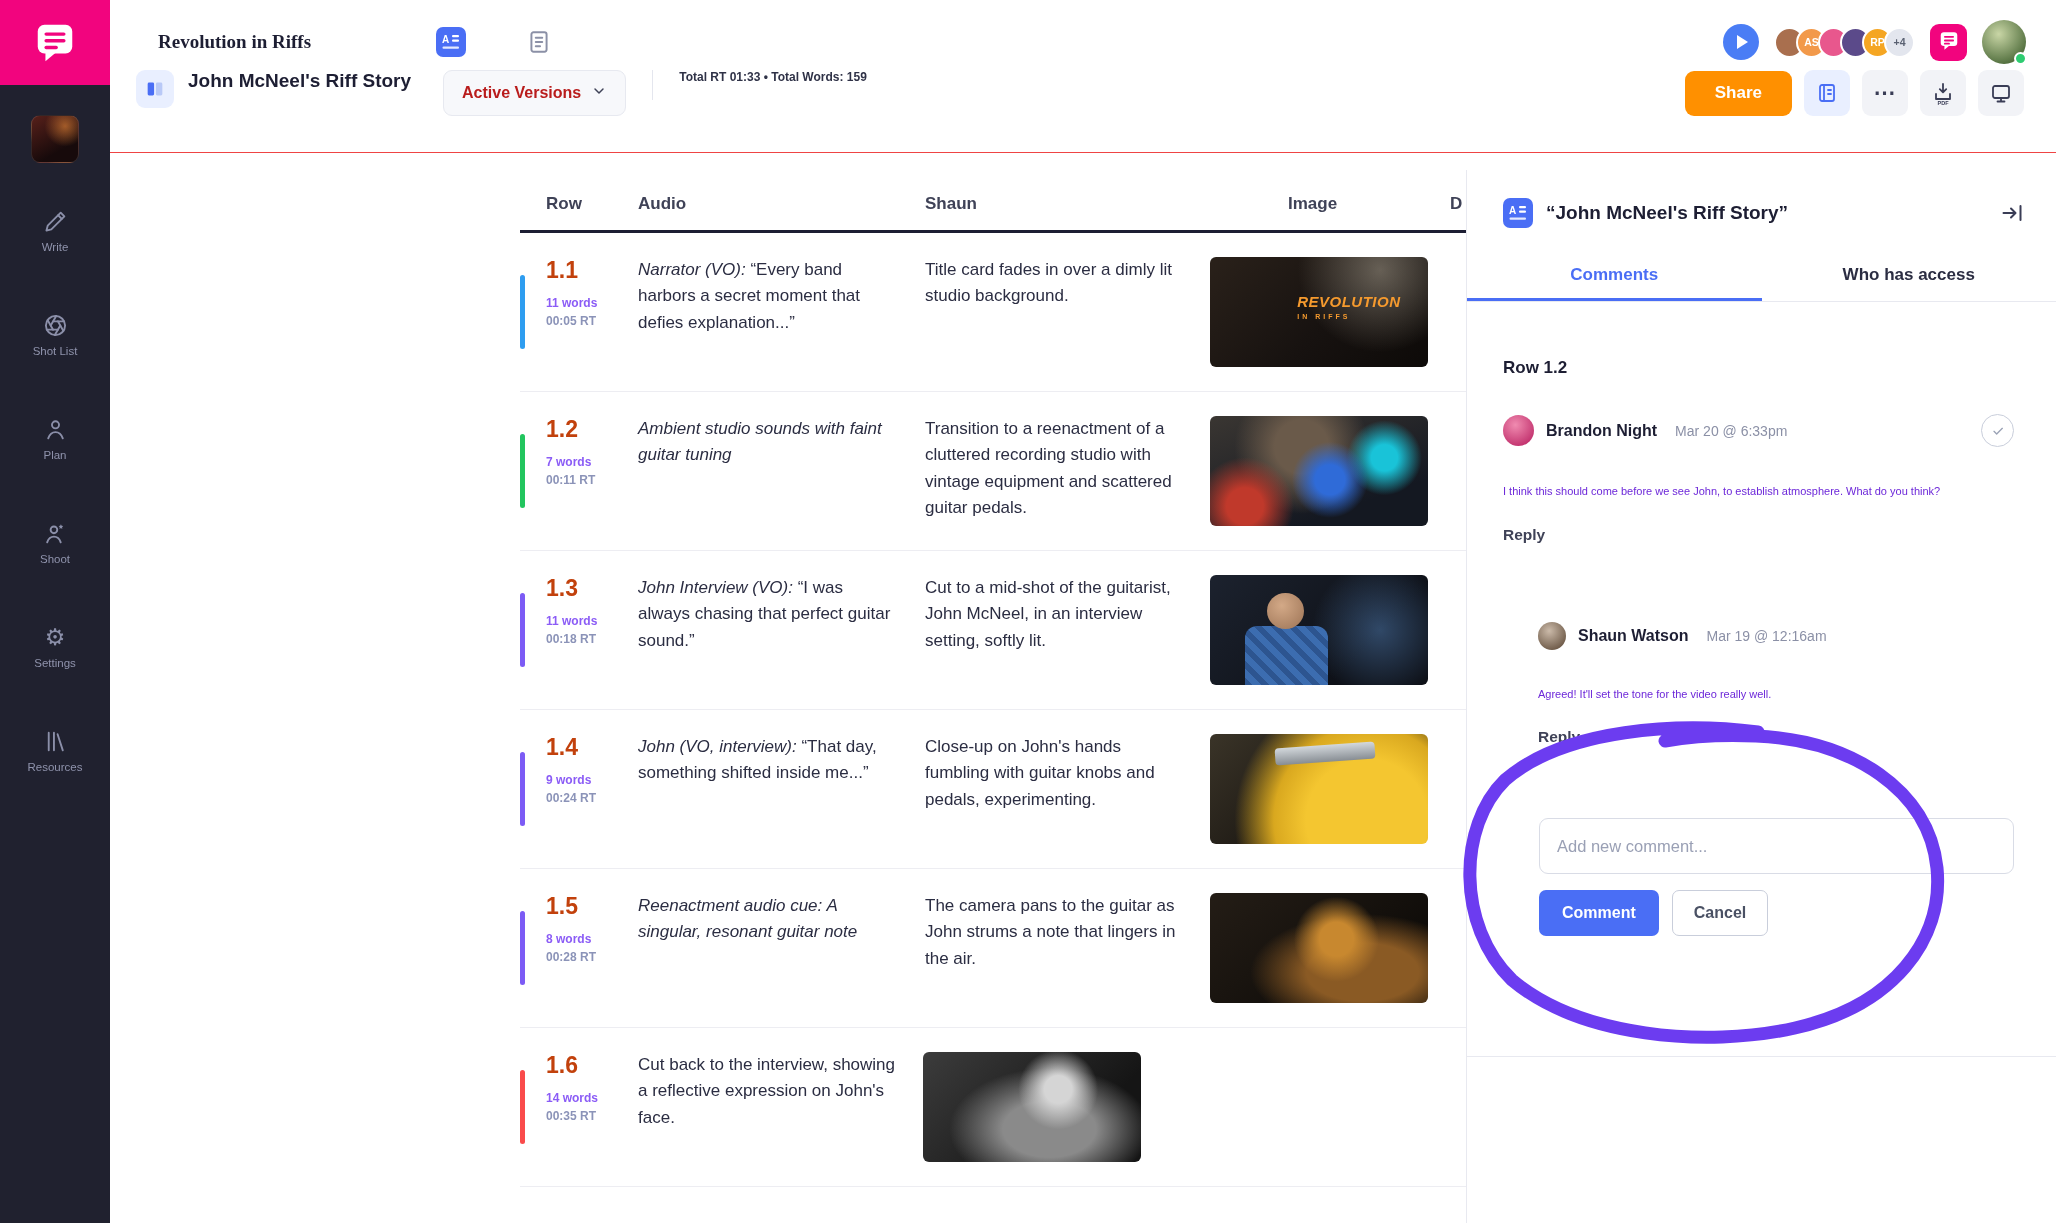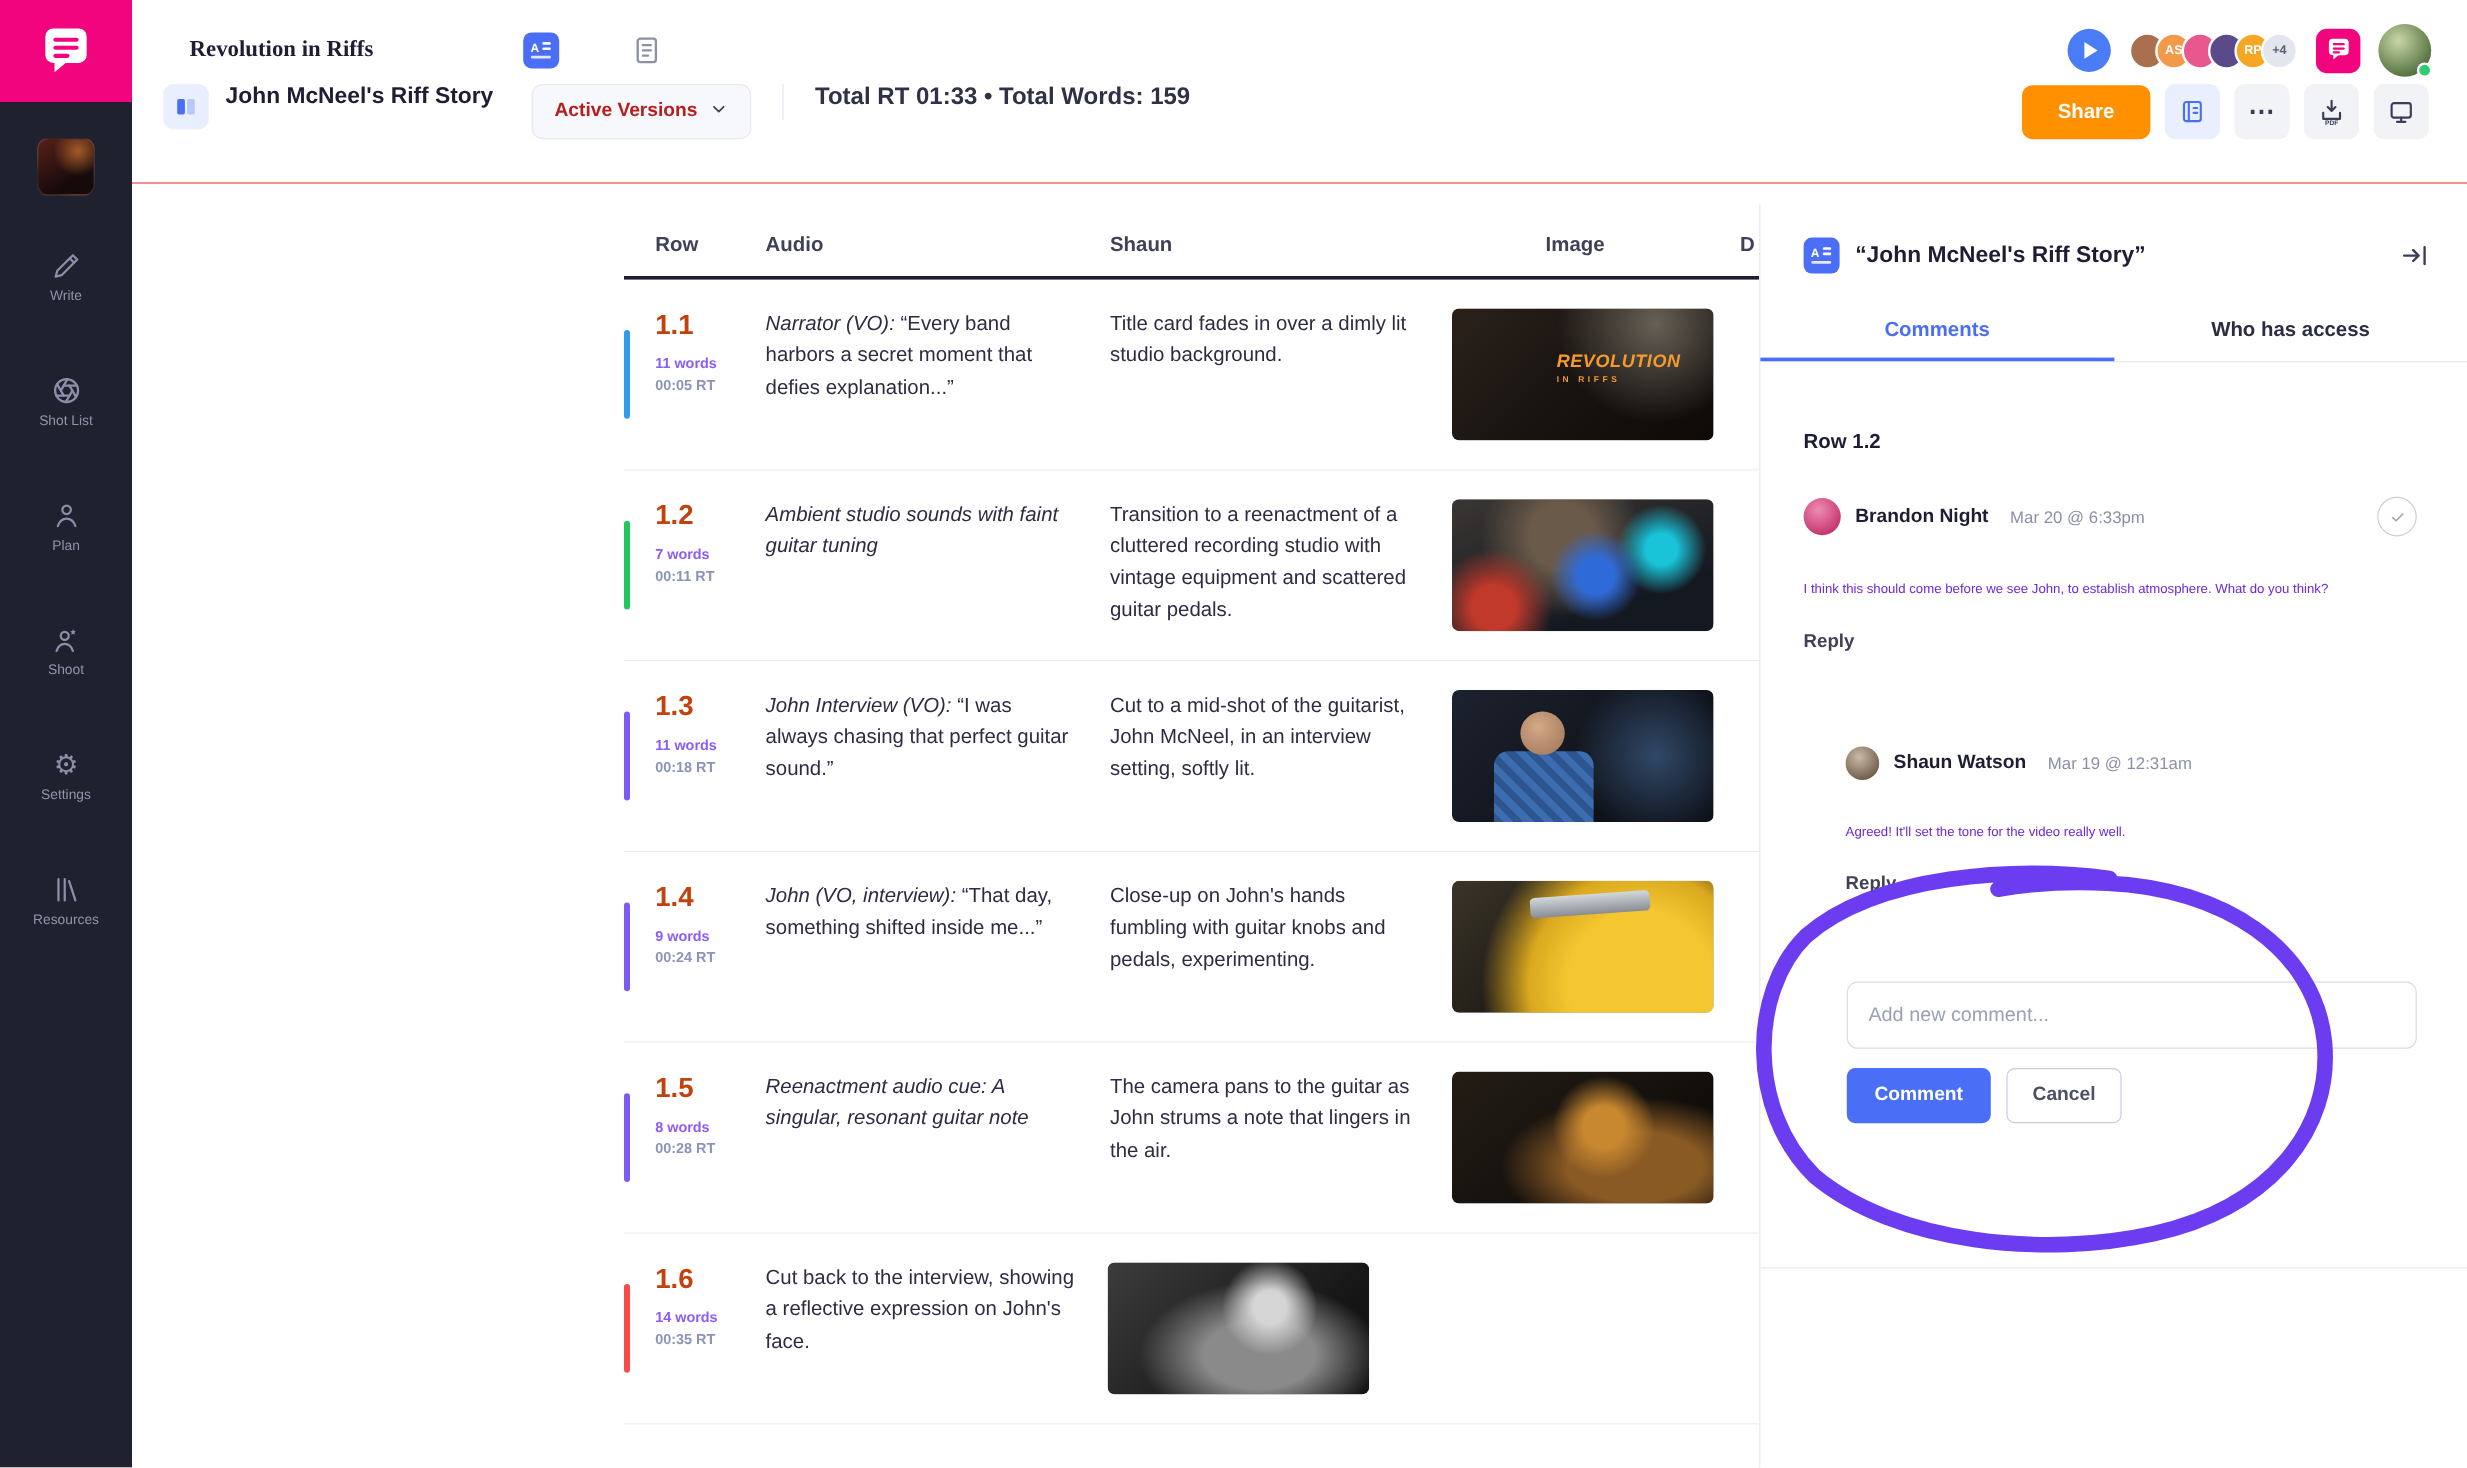--- a/index.html
+++ b/index.html
@@ -39,21 +39,21 @@
     background: radial-gradient(circle at 38% 32%, #c9d6a6, #53703f 75%); }
   .online-dot { position:absolute; right:-1px; bottom:-1px; width:13px; height:13px; border-radius:50%; background:#2ecc71; border:2.5px solid #fff; }
 
   
   .toolbar { position:absolute; left:110px; top:70px; width:1946px; height:83px; background:#fff; border-bottom:1px solid #ef4444; display:flex; align-items:flex-start; padding:0 32px 0 26px; z-index:4; }
   .doc-icon-btn { width:38px; height:38px; border-radius:9px; background:#e9efff; display:flex; align-items:center; justify-content:center; cursor:pointer; }
   .doc-title { font-size:19px; font-weight:700; margin-left:14px; cursor:text; }
   .versions-btn { margin-left:32px; height:46px; display:flex; align-items:center; gap:10px; padding:0 18px; background:#f7f8fb; border:1px solid #e7e9f0; border-radius:9px; font-size:16px; font-weight:600; color:#b91c1c; cursor:pointer; }
   .chev svg { width:16px; height:16px; stroke:#3f4257; fill:none; stroke-width:2.2; stroke-linecap:round; stroke-linejoin:round; }
   .divider-v { width:1px; height:30px; background:#e4e6ee; margin:0 26px; }
-  .stats { font-size:20px; font-weight:600; color:#2f3247; }
+  .stats { font-size:12px; font-weight:600; color:#2f3247; }
   .toolbar-right { margin-left:auto; display:flex; align-items:center; gap:12px; }
   .share-btn { height:45px; padding:0 30px; background:#ff9000; border:none; border-radius:9px; color:#fff; font-size:17px; font-weight:700; font-family:inherit; cursor:pointer; }
   .icon-btn { width:46px; height:46px; border-radius:9px; background:#f2f3f7; border:none; display:flex; align-items:center; justify-content:center; cursor:pointer; color:#3a3d56; }
   .icon-btn.blue-tint { background:#e9efff; color:#4a6ef5; }
   .icon-btn svg { width:24px; height:24px; stroke:currentColor; fill:none; stroke-width:1.8; stroke-linecap:round; stroke-linejoin:round; }
   .more-dots { font-size:22px; font-weight:700; letter-spacing:1px; color:#3a3d56; }
 
   
   .main { position:absolute; left:110px; top:170px; width:1356px; height:1053px; background:#fff; overflow:hidden; }
   .page-edge { position:absolute; left:280px; top:0; bottom:0; width:1px; box-shadow:-10px 0 18px rgba(25,27,50,.07); }
@@ -431,21 +431,21 @@
         </span>
       </div>
       <div class="comment-body">I think this should come before we see John, to establish atmosphere. What do you think?</div>
       <span class="reply-link">Reply</span>
     </div>
 
     <div class="comment nested">
       <div class="comment-head">
         <span class="cavatar small cav-shaun"></span>
         <span class="author">Shaun Watson</span>
-        <span class="ctime">Mar 19 @ 12:31am</span>
+        <span class="ctime">Mar 19 @ 12:16am</span>
       </div>
       <div class="comment-body">Agreed! It'll set the tone for the video really well.</div>
       <span class="reply-link">Reply</span>
     </div>
 
     <div class="composer">
       <input type="text" placeholder="Add new comment..." style="">
       <div class="composer-actions">
         <button class="btn-comment">Comment</button>
         <button class="btn-cancel">Cancel</button>

